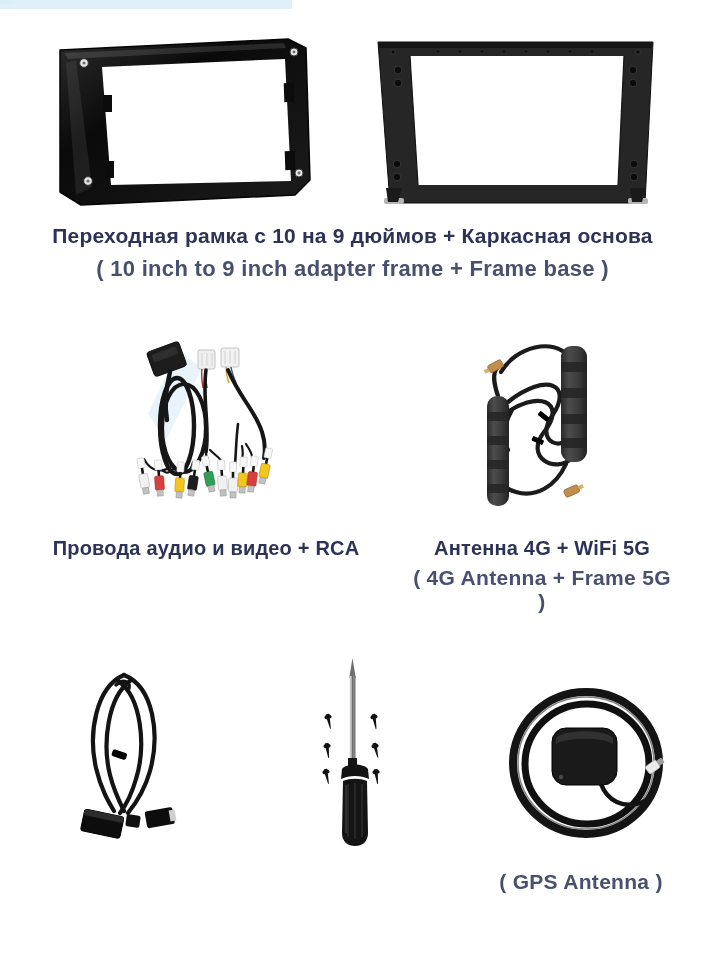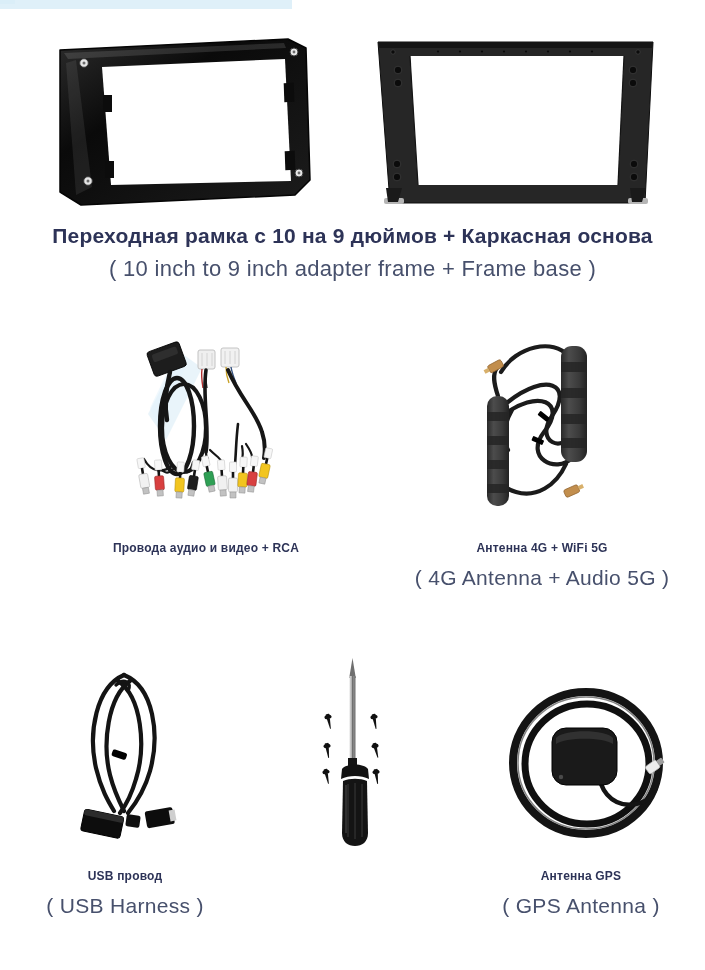--- a/index.html
+++ b/index.html
@@ -12,24 +12,24 @@
   .page{
     position:relative;width:705px;height:970px;margin:0 auto;
     background:var(--background);overflow:hidden;
     font-family:"Liberation Sans",sans-serif;
   }
   .photo{position:absolute;z-index:1;}
   .photo svg{display:block;width:100%;height:100%;}
   .caption{position:absolute;z-index:2;text-align:center;}
   .caption .ru{
     font-weight:700;color:var(--title);
-    font-size:12px;line-height:24px;letter-spacing:.2px;
+    font-size:20px;line-height:24px;letter-spacing:.2px;
   }
   .caption .en{
-    font-weight:400;color:var(--subtitle);
+    font-weight:700;color:var(--subtitle);
     font-size:21px;line-height:24px;margin-top:6px;letter-spacing:.3px;
   }
   .caption.main .ru{font-size:21px;}
   .caption.main .en{font-size:22px;margin-top:9px;}
   .stripe{position:absolute;z-index:0;background:var(--stripe);}
   #stripe-a{left:0;top:537;width:15px;height:4px;opacity:.9;}
   #stripe-b{left:0;top:562;width:292px;height:9px;opacity:.85;}
 </style>
 </head>
 <body>
@@ -270,21 +270,21 @@
       <rect x="70" y="82" width="12" height="5" rx="1" fill="#000" transform="rotate(38 76 84)"></rect>
       <rect x="64" y="106" width="12" height="5" rx="1" fill="#000" transform="rotate(24 70 108)"></rect>
     </svg>
   </div>
 
   <div class="caption" style="left:22px;top:536px;width:368px">
     <div class="ru">Провода аудио и видео + RCA</div>
   </div>
   <div class="caption" style="left:408px;top:536px;width:268px">
     <div class="ru">Антенна 4G + WiFi 5G</div>
-    <div class="en">( 4G Antenna + Audio 5G )</div>
+    <div class="en">( 4G Antenna + Frame 5G )</div>
   </div>
 
   <div class="photo" style="left:68px;top:663px;width:120px;height:195px">
     <svg viewBox="0 0 120 195">
       <g fill="none" stroke="#141414" stroke-width="4.2" stroke-linecap="round">
         <path d="M56,12 C28,24 20,70 28,105 C33,126 40,138 46,148"></path>
         <path d="M56,12 C86,24 92,72 82,108 C77,126 68,140 60,150"></path>
         <path d="M62,18 C40,34 34,80 42,112 C46,128 52,140 56,148"></path>
         <path d="M50,18 C74,34 78,84 68,116 C64,130 58,142 52,150"></path>
         <path d="M48,22 C56,15 64,19 60,28" stroke-width="3.4"></path>
@@ -377,22 +377,17 @@
         <circle cx="58" cy="99" r="2.2" fill="#4a4a4a"></circle>
       </g>
 
       <g transform="rotate(-35 152 88)">
         <rect x="143" y="83" width="13" height="9" rx="2" fill="#ececec" stroke="#b9b9b9" stroke-width="0.7"></rect>
         <rect x="156" y="84.5" width="6" height="6" rx="1" fill="#9e9e9e"></rect>
       </g>
     </svg>
   </div>
 
-  <div class="caption" style="left:25px;top:864px;width:200px">
-    <div class="ru">USB провод</div>
-    <div class="en">( USB Harness )</div>
-  </div>
   <div class="caption" style="left:481px;top:864px;width:200px">
-    <div class="ru">Антенна GPS</div>
     <div class="en">( GPS Antenna )</div>
   </div>
 
 </div>
 
 </body></html>

